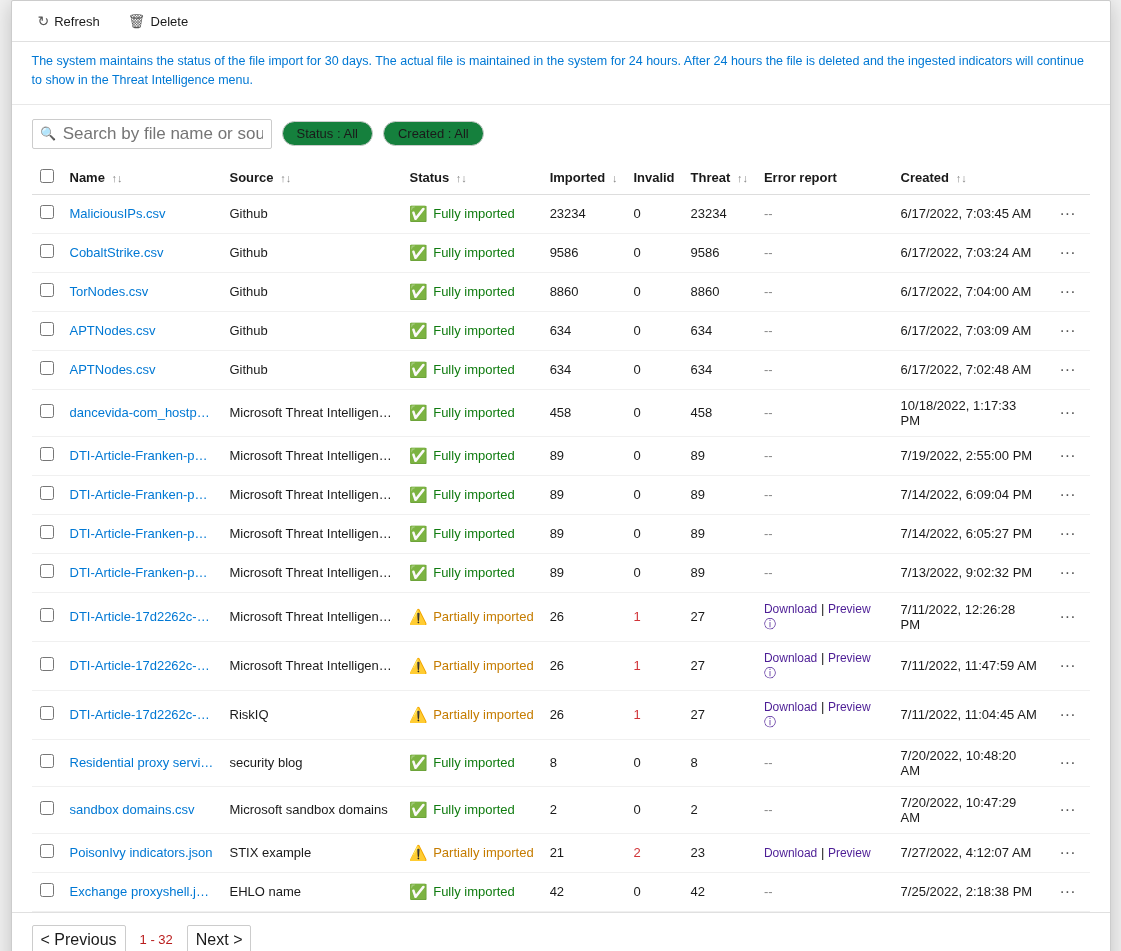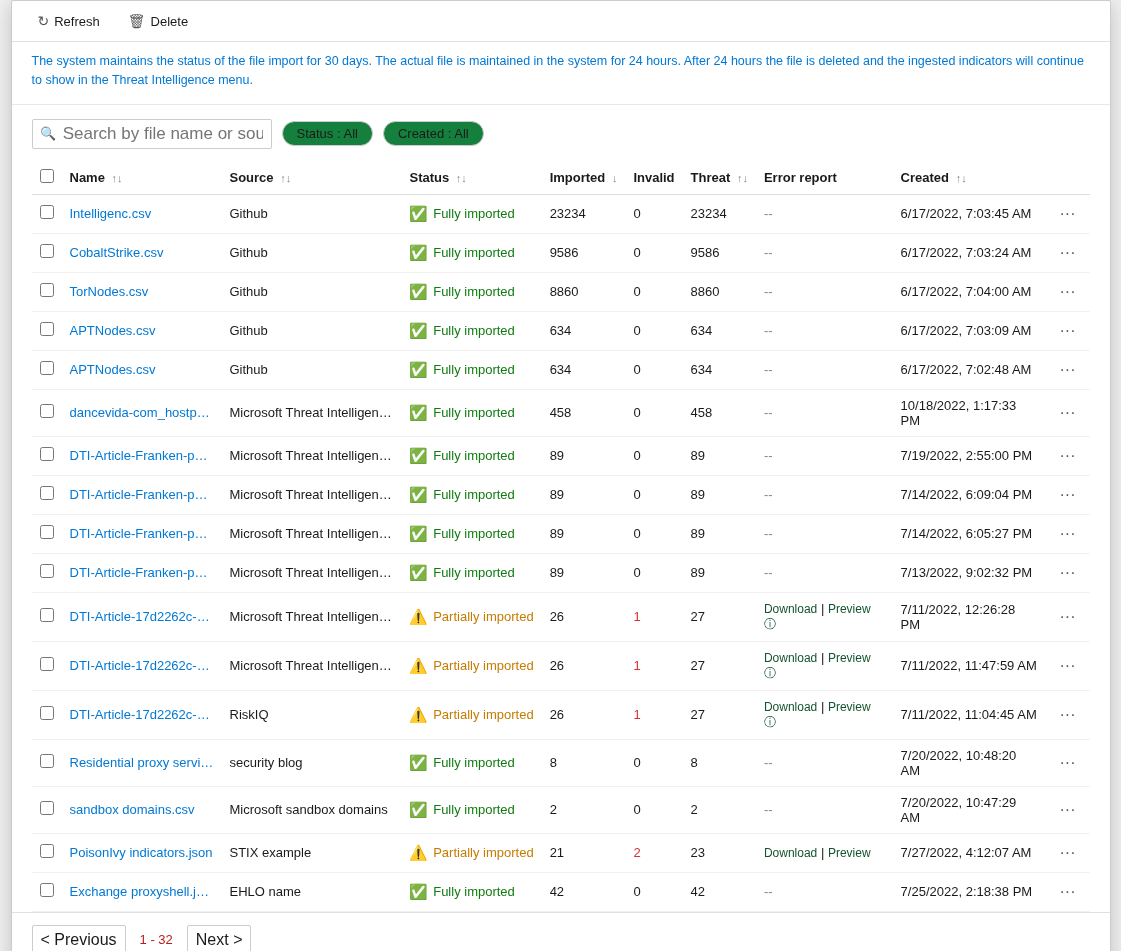--- a/index.html
+++ b/index.html
@@ -132,21 +132,21 @@
       color: #1a1a1a;
       vertical-align: middle;
     }
     tbody td.name-cell { color: #0078d4; max-width: 160px; overflow: hidden; text-overflow: ellipsis; white-space: nowrap; }
     tbody td.source-cell { max-width: 180px; overflow: hidden; text-overflow: ellipsis; white-space: nowrap; color: #1a1a1a; }
     .status-cell { white-space: nowrap; }
     .status-fully { color: #107c10; display: flex; align-items: center; gap: 5px; }
     .status-partial { color: #c57c00; display: flex; align-items: center; gap: 5px; }
     .status-icon-green { color: #107c10; font-size: 15px; }
     .status-icon-warn { color: #c57c00; font-size: 15px; }
-    .error-link { color: #14532d; text-decoration: none; font-size: 12px; }
+    .error-link { color: #4c1d95; text-decoration: none; font-size: 12px; }
     .dash { color: #888; }
     .more-btn {
       background: none;
       border: none;
       cursor: pointer;
       font-size: 16px;
       color: #555;
       padding: 2px 6px;
     }
     .pagination {
@@ -234,21 +234,21 @@
           <th>
             <span>Created</span>
             <span class="sort-icon">↑↓</span>
           </th>
           <th></th>
         </tr>
       </thead>
       <tbody id="table-body">
       <tr>
       <td><input type="checkbox" style=""></td>
-      <td class="name-cell">Intelligenc.csv</td>
+      <td class="name-cell">MaliciousIPs.csv</td>
       <td class="source-cell">Github</td>
       <td class="status-cell">
         <span class="status-fully">
           <span class="status-icon-green">✅</span>
           <span>Fully imported</span>
         </span>
       </td>
       <td class="num-cell">23234</td>
       <td class="num-cell">0</td>
       <td class="num-cell">23234</td>

